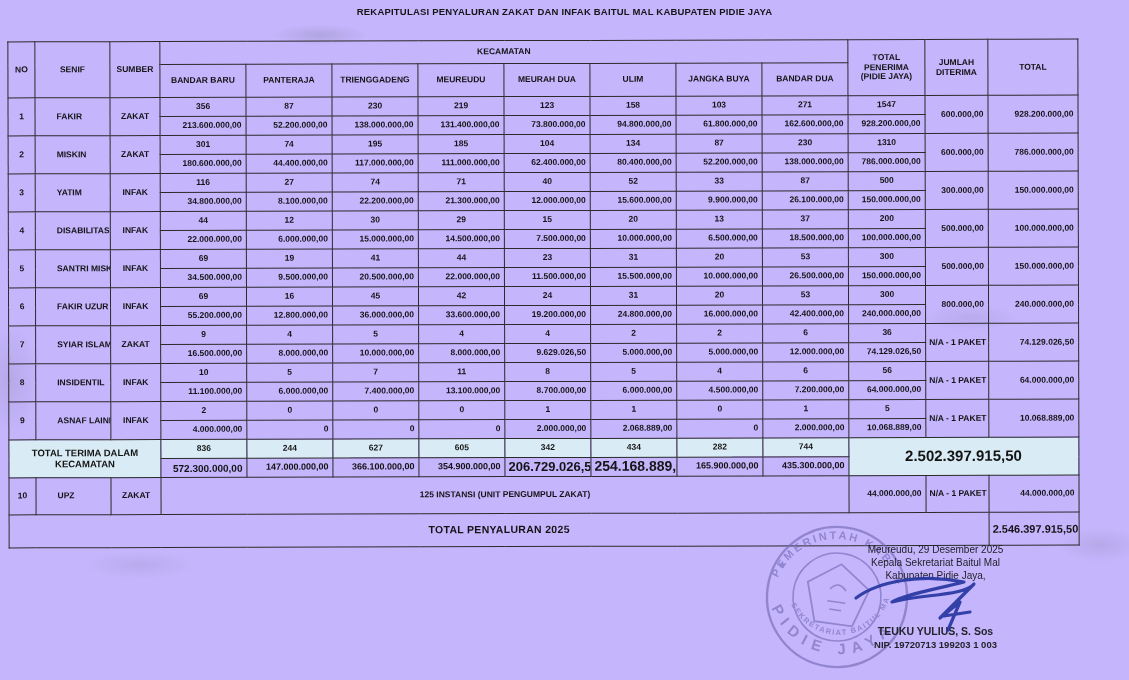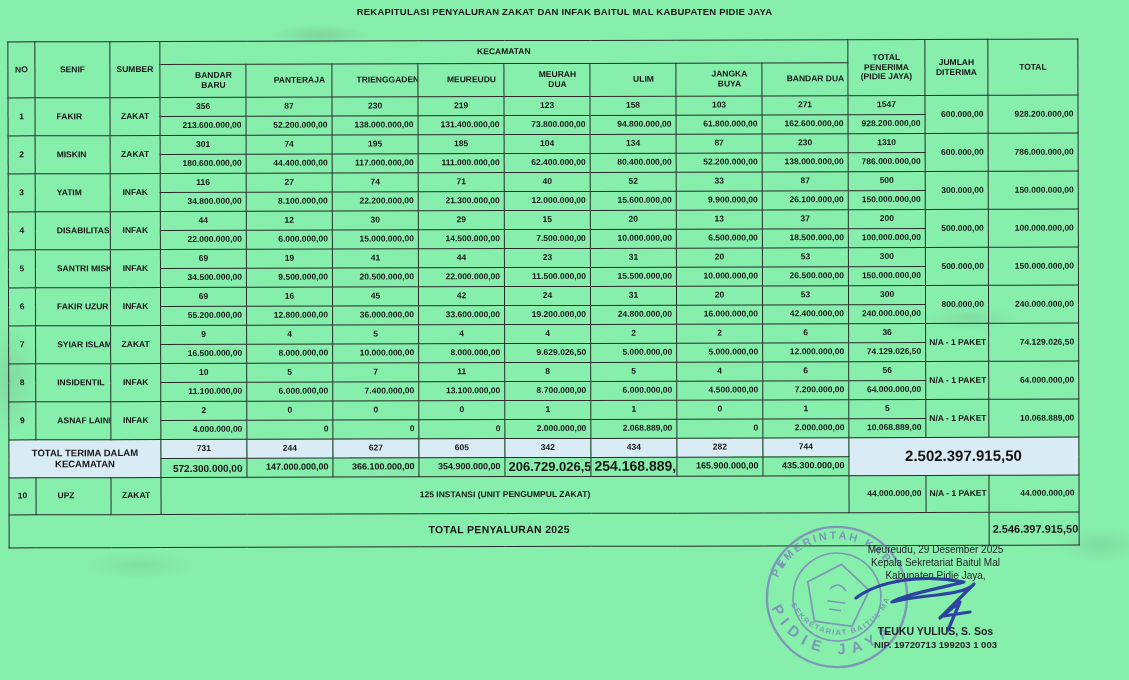--- a/index.html
+++ b/index.html
@@ -5,21 +5,21 @@
   html,body{margin:0;padding:0;}
   body{
     width:1129px;height:680px;
     background:#f6f6f3;
     font-family:"Liberation Sans",sans-serif;
     color:#1b1b1b;
     overflow:hidden;
   }
   .page{
     position:relative;width:1129px;height:680px;
-    background:#86efac;overflow:hidden;
+    background:#c4b5fd;overflow:hidden;
   }
   
   .smudge{position:absolute;pointer-events:none;border-radius:50%;}
   .s1{left:250px;top:20px;width:140px;height:30px;background:radial-gradient(closest-side,rgba(90,90,90,.18),transparent 70%);}
   .s2{left:-30px;top:300px;width:80px;height:160px;background:radial-gradient(closest-side,rgba(80,80,80,.12),transparent 70%);}
   .s3{left:60px;top:545px;width:160px;height:40px;background:radial-gradient(closest-side,rgba(80,80,80,.10),transparent 70%);}
   .s4{left:1040px;top:520px;width:120px;height:50px;background:radial-gradient(closest-side,rgba(80,80,80,.12),transparent 70%);}
   .s5{left:900px;top:300px;width:140px;height:36px;background:radial-gradient(closest-side,rgba(80,80,80,.10),transparent 70%);}
 
   .title-block{
@@ -37,21 +37,21 @@
     border:1.5px solid #2b2b2b;
     padding:1px 3px;
     font-weight:700;
     vertical-align:middle;
     text-align:center;
     overflow:hidden;
     white-space:nowrap;
   }
   thead th{font-size:8.5px;line-height:1.15;white-space:normal;}
   th.group-h{height:20px;}
-  th.kec-h{height:30px;padding-left:24px;}
+  th.kec-h{height:30px;}
   td{height:16px;line-height:1.1;}
   .l{text-align:left;padding-left:21px;}
   .r{text-align:right;padding-right:4px;}
   .c{text-align:center;}
   .hl{background:#d9ecf5;}
   .totals-label{font-size:9.5px;}
   .totals-grand{font-size:15px;text-align:center;}
   .upz-span{height:34px;font-size:8.5px;}
   .grand-label{height:30px;font-size:10.5px;letter-spacing:.3px;}
   .grand-total{font-size:11px;}
@@ -360,21 +360,21 @@
           <td class="r">2.000.000,00</td>
           <td class="r">2.068.889,00</td>
           <td class="r">0</td>
           <td class="r">2.000.000,00</td>
           <td class="r">10.068.889,00</td>
         </tr>
       </tbody>
     <tbody>
       <tr>
         <td colspan="3" rowspan="2" class="hl totals-label" style="white-space:normal;">TOTAL TERIMA DALAM KECAMATAN</td>
-        <td class="hl c">731</td>
+        <td class="hl c">836</td>
         <td class="hl c">244</td>
         <td class="hl c">627</td>
         <td class="hl c">605</td>
         <td class="hl c">342</td>
         <td class="hl c">434</td>
         <td class="hl c">282</td>
         <td class="hl c">744</td>
         <td colspan="3" rowspan="2" class="hl r totals-grand">2.502.397.915,50</td>
       </tr>
       <tr>

